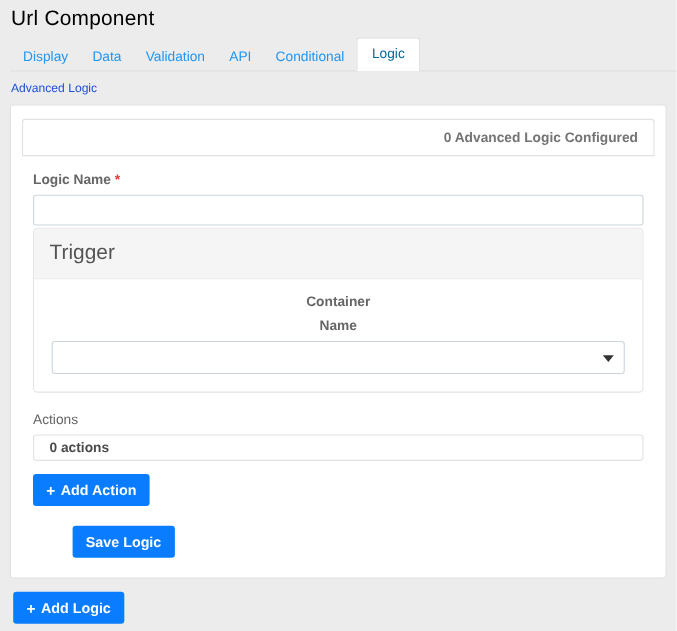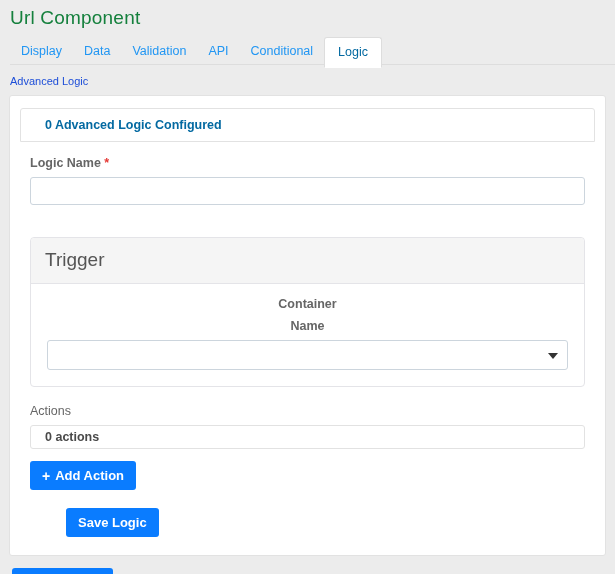--- a/index.html
+++ b/index.html
@@ -12,35 +12,35 @@
     background: #ececec;
     font-family: "Liberation Sans", sans-serif;
     font-size: 13px;
     color: #333333;
     overflow: hidden;
   }
 
   
   .page-title {
     font-size: 19px;
-    color: #15803d;
+    color: #000000;
     font-weight: 400;
     padding: 6px 0 0 10px;
     line-height: 24px;
     letter-spacing: 0.2px;
   }
 
   
   .tab-bar {
     margin: 6px 0 0 10px;
     height: 28px;
     position: relative;
     border-bottom: 1px solid #dddddd;
     display: flex;
-    align-items: flex-start;
+    align-items: flex-end;
   }
   .tab {
     font-size: 12.5px;
     color: #2196f3;
     padding: 6px 10px 6px 10px;
     line-height: 15px;
     border: 1px solid transparent;
     border-bottom: none;
     position: relative;
     top: 1px;
@@ -75,25 +75,26 @@
     margin: 6px 9px 0 9px;
     padding: 12px 10px 14px 10px;
     box-sizing: border-box;
   }
 
   
   .configured-box {
     border: 1px solid #e2e2e2;
     border-radius: 3px 3px 0 0;
     background: #ffffff;
-    padding: 9px 24px;
-    font-size: 12.5px;
-    font-weight: bold;
-    color: #0369a1;
-    box-sizing: border-box;
+    padding: 9px 14px;
+    font-size: 12.5px;
+    font-weight: bold;
+    color: #737373;
+    box-sizing: border-box;
+    text-align: right;
   }
 
   
   .logic-body {
     padding: 14px 10px 2px 10px;
   }
 
   .field-label {
     font-size: 12.5px;
     color: #666666;
@@ -116,21 +117,21 @@
     box-sizing: border-box;
     font-family: "Liberation Sans", sans-serif;
     font-size: 13px;
     color: #333;
     padding: 0 8px;
     outline: none;
   }
 
   
   .trigger-panel {
-    margin-top: 32px;
+    margin-top: 2px;
     border: 1px solid #e4e4e8;
     border-radius: 4px;
     background: #ffffff;
     box-sizing: border-box;
   }
   .trigger-header {
     background: #f5f5f5;
     border-bottom: 1px solid #e4e4e8;
     border-radius: 4px 4px 0 0;
     padding: 10px 14px 11px 14px;

